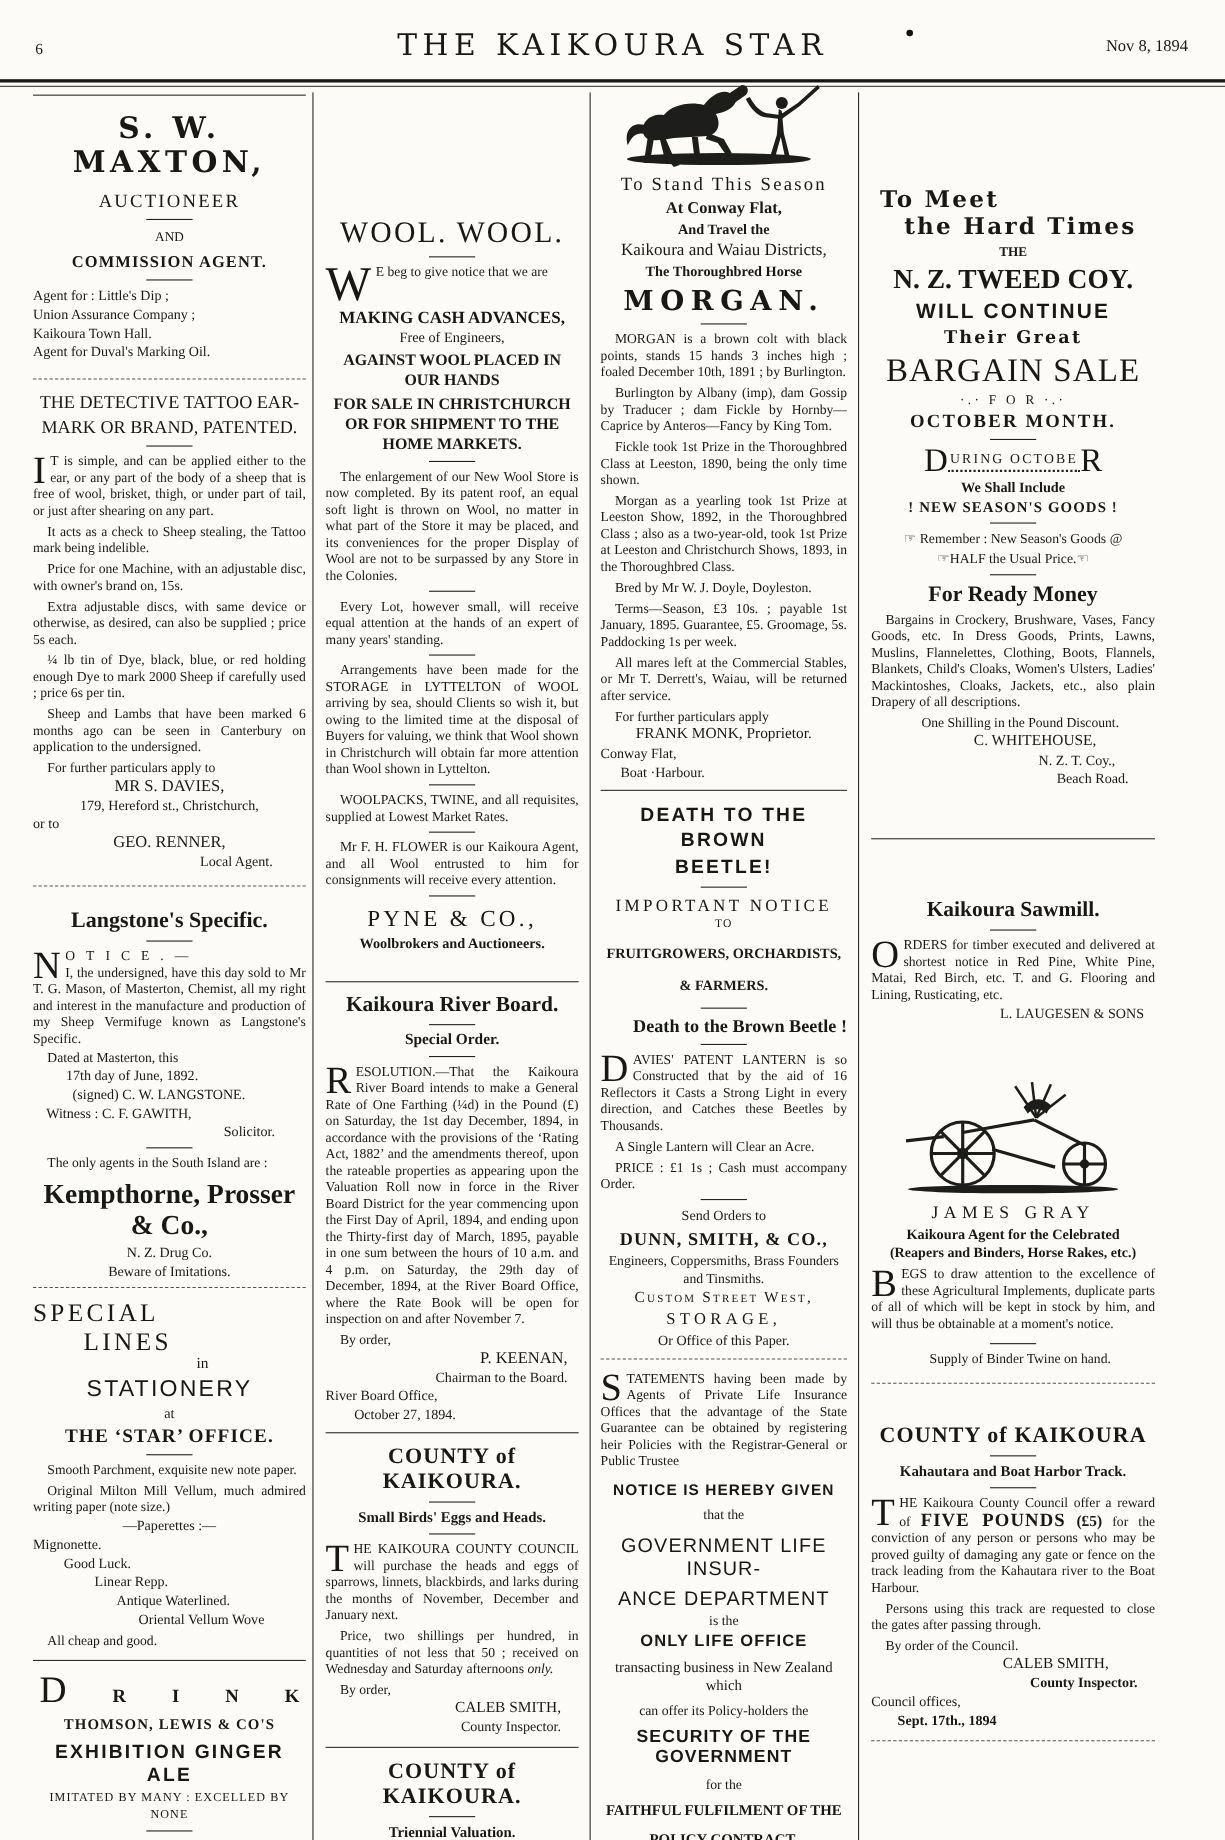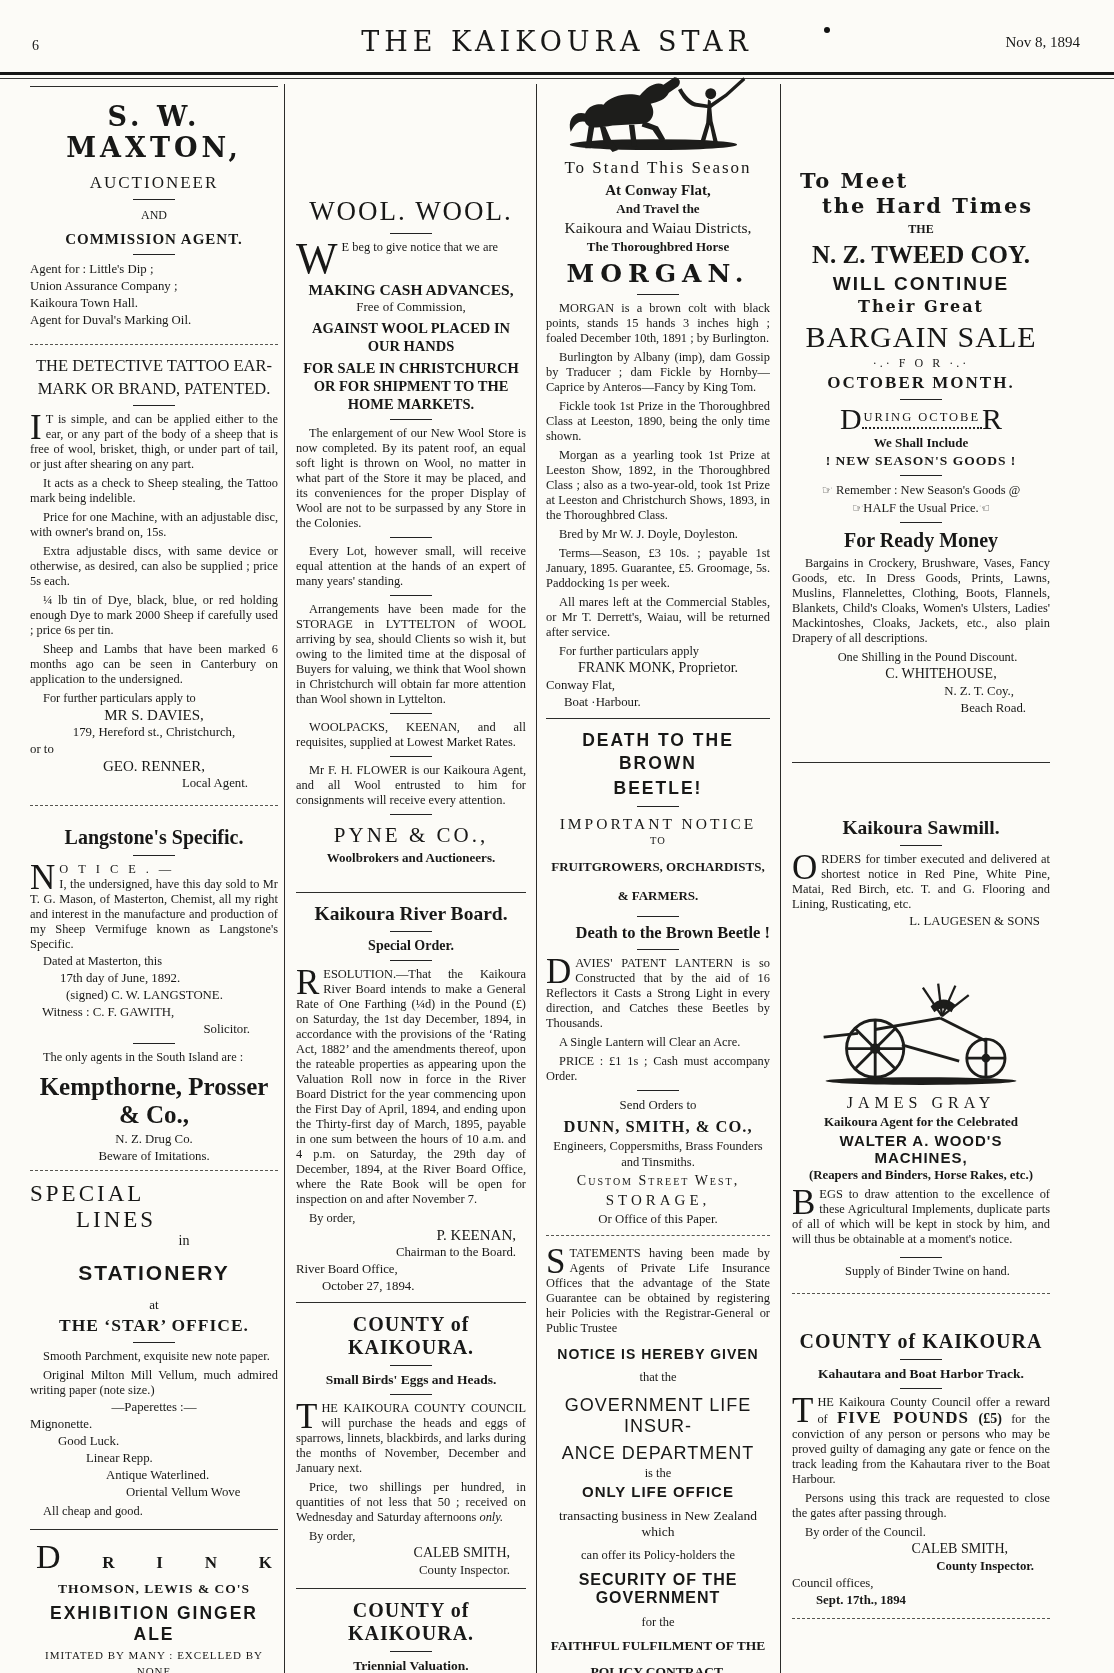--- a/index.html
+++ b/index.html
@@ -44,21 +44,21 @@
   .maxton-name { font-size:27px; font-weight:bold; letter-spacing:4px; text-align:center; margin:14px 0 2px; font-family:"DejaVu Serif",serif; }
   .h-auctioneer { font-size:17px; letter-spacing:2px; text-align:center; margin:10px 0 2px; }
   .h-and { font-size:12px; text-align:center; margin:8px 0; }
   .h-commission { font-size:15px; font-weight:bold; letter-spacing:1px; text-align:center; margin:6px 0 4px; }
   .h2-serif { font-size:16.5px; text-align:center; line-height:21px; margin:6px 0 2px; }
   .h-script { font-size:20px; font-weight:bold; text-align:center; margin:8px 0 2px; }
   .h-firm { font-size:25px; font-weight:bold; text-align:center; margin:8px 0 2px; }
   .stat-l1 { font-size:23px; letter-spacing:3px; margin:8px 0 0; }
   .stat-l2 { font-size:23px; letter-spacing:3px; margin:0 0 0 46px; }
   .stat-in { text-align:center; font-size:14px; margin:0 0 0 60px; }
-  .stat-big { font-size:21px; font-weight:bold; letter-spacing:2px; text-align:center; margin:12px 0; }
+  .stat-big { font-size:21px; font-weight:normal; letter-spacing:2px; text-align:center; margin:2px 0; }
   .stat-at { text-align:center; font-size:13px; margin:0; }
   .stat-office { font-size:17.5px; font-weight:bold; letter-spacing:1px; text-align:center; margin:2px 0 4px; }
   .drink-row { display:flex; justify-content:space-between; align-items:baseline; padding:0 6px; margin-top:12px; }
   .drink-d { font-size:34px; line-height:30px; }
   .drink-l { font-size:17px; font-weight:bold; }
   .ginger1 { font-size:13.5px; font-weight:bold; letter-spacing:1px; text-align:center; margin:8px 0 2px; }
   .ginger2 { font-size:17.5px; font-weight:bold; letter-spacing:2px; text-align:center; margin:6px 0 2px; }
   .zerade { font-size:23px; font-weight:bold; letter-spacing:3px; text-align:center; margin:8px 0 0; }
   .wool-title { font-size:27px; letter-spacing:2px; text-align:center; margin:4px 0 4px; }
   .wool-h1 { font-size:15.5px; font-weight:bold; text-align:center; margin:6px 0 0; }
@@ -225,31 +225,31 @@
     </section>
 
   </div>
 
   <div class="col col2">
     <section style="padding-top:108px">
       <div class="wool-title">WOOL.  WOOL.</div>
       <div class="srule"></div>
       <p class="para ni"><span class="dropcap big">W</span><span>E beg to give notice that we are</span></p>
       <div class="wool-h1" style="clear:both;padding-top:6px">MAKING CASH ADVANCES,</div>
-      <div class="wool-h2">Free of Commission,</div>
+      <div class="wool-h2">Free of Engineers,</div>
       <div class="wool-h3">AGAINST WOOL PLACED IN OUR HANDS</div>
       <div class="wool-h3">FOR SALE IN CHRISTCHURCH OR FOR SHIPMENT TO THE HOME MARKETS.</div>
       <div class="srule"></div>
       <p class="para">The enlargement of our New Wool Store is now completed. By its patent roof, an equal soft light is thrown on Wool, no matter in what part of the Store it may be placed, and its conveniences for the proper Display of Wool are not to be surpassed by any Store in the Colonies.</p>
       <div class="srule"></div>
       <p class="para">Every Lot, however small, will receive equal attention at the hands of an expert of many years' standing.</p>
       <div class="srule"></div>
       <p class="para">Arrangements have been made for the STORAGE in LYTTELTON of WOOL arriving by sea, should Clients so wish it, but owing to the limited time at the disposal of Buyers for valuing, we think that Wool shown in Christchurch will obtain far more attention than Wool shown in Lyttelton.</p>
       <div class="srule"></div>
-      <p class="para">WOOLPACKS, KEENAN, and all requisites, supplied at Lowest Market Rates.</p>
+      <p class="para">WOOLPACKS, TWINE, and all requisites, supplied at Lowest Market Rates.</p>
       <div class="srule"></div>
       <p class="para">Mr F. H. FLOWER is our Kaikoura Agent, and all Wool entrusted to him for consignments will receive every attention.</p>
       <div class="srule"></div>
       <div class="sig-name">PYNE &amp; CO.,</div>
       <div class="sig-sub">Woolbrokers and Auctioneers.</div>
     </section>
 
     <hr class="divider" style="margin-top:26px">
 
     <section>
@@ -433,21 +433,20 @@
         <g stroke="#1d1d1b" stroke-width="2.4">
           <line x1="132" y1="48" x2="112" y2="18"></line>
           <line x1="132" y1="48" x2="128" y2="14"></line>
           <line x1="132" y1="48" x2="146" y2="16"></line>
           <line x1="132" y1="48" x2="160" y2="26"></line>
         </g>
         <ellipse cx="110" cy="116" rx="100" ry="4" fill="#1d1d1b"></ellipse>
       </svg>
       <div class="gray-name">JAMES GRAY</div>
       <div class="gray-sub">Kaikoura Agent for the Celebrated</div>
-      <div class="wood sans">WALTER A. WOOD'S MACHINES,</div>
       <div class="reapers">(Reapers and Binders, Horse Rakes, etc.)</div>
       <p class="para ni"><span class="dropcap">B</span><span>EGS to draw attention to the excellence of these Agricultural Implements, duplicate parts of all of which will be kept in stock by him, and will thus be obtainable at a moment's notice.</span></p>
       <div class="srule" style="margin-top:10px"></div>
       <p class="para" style="text-align:center">Supply of Binder Twine on hand.</p>
     </section>
 
     <hr class="divider dash" style="margin-top:14px">
 
     <section style="padding-top:18px">
       <div class="county-title">COUNTY of KAIKOURA</div>

